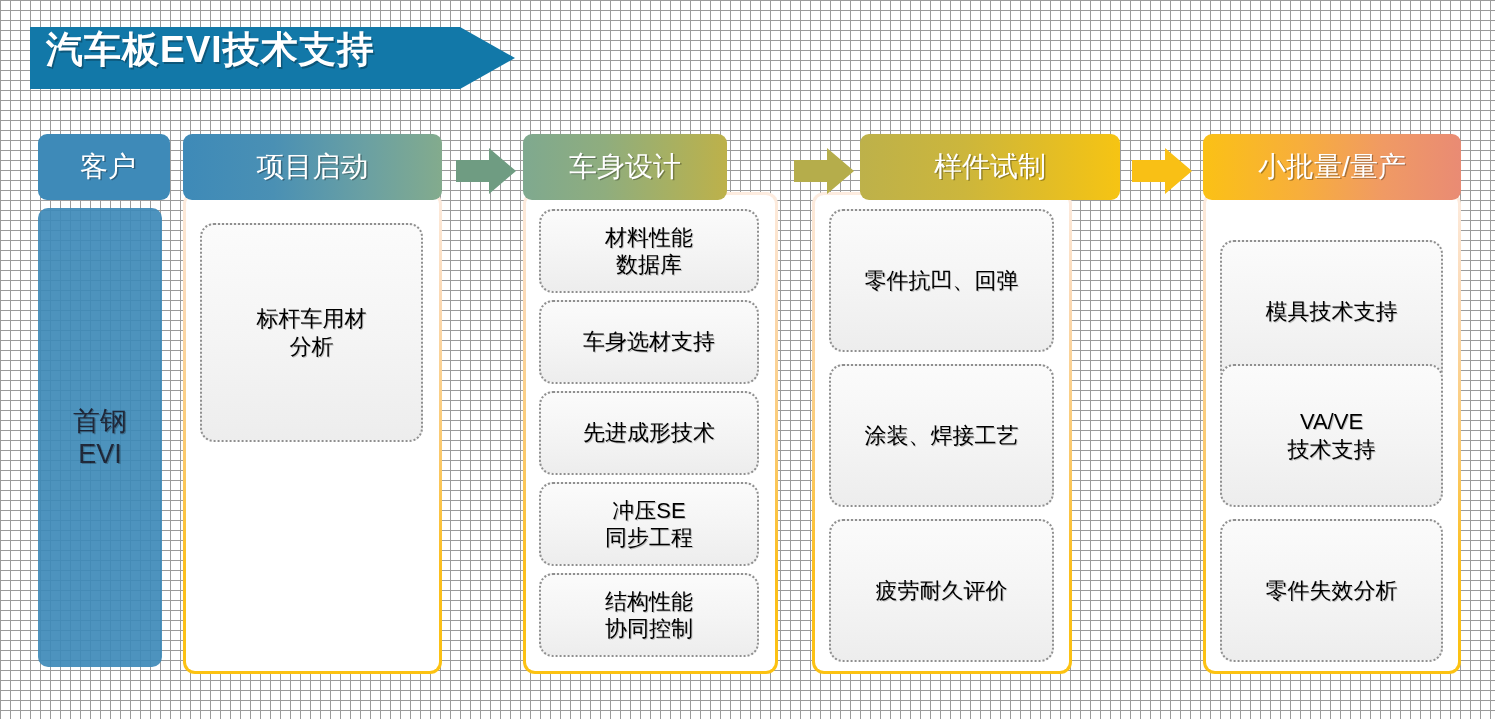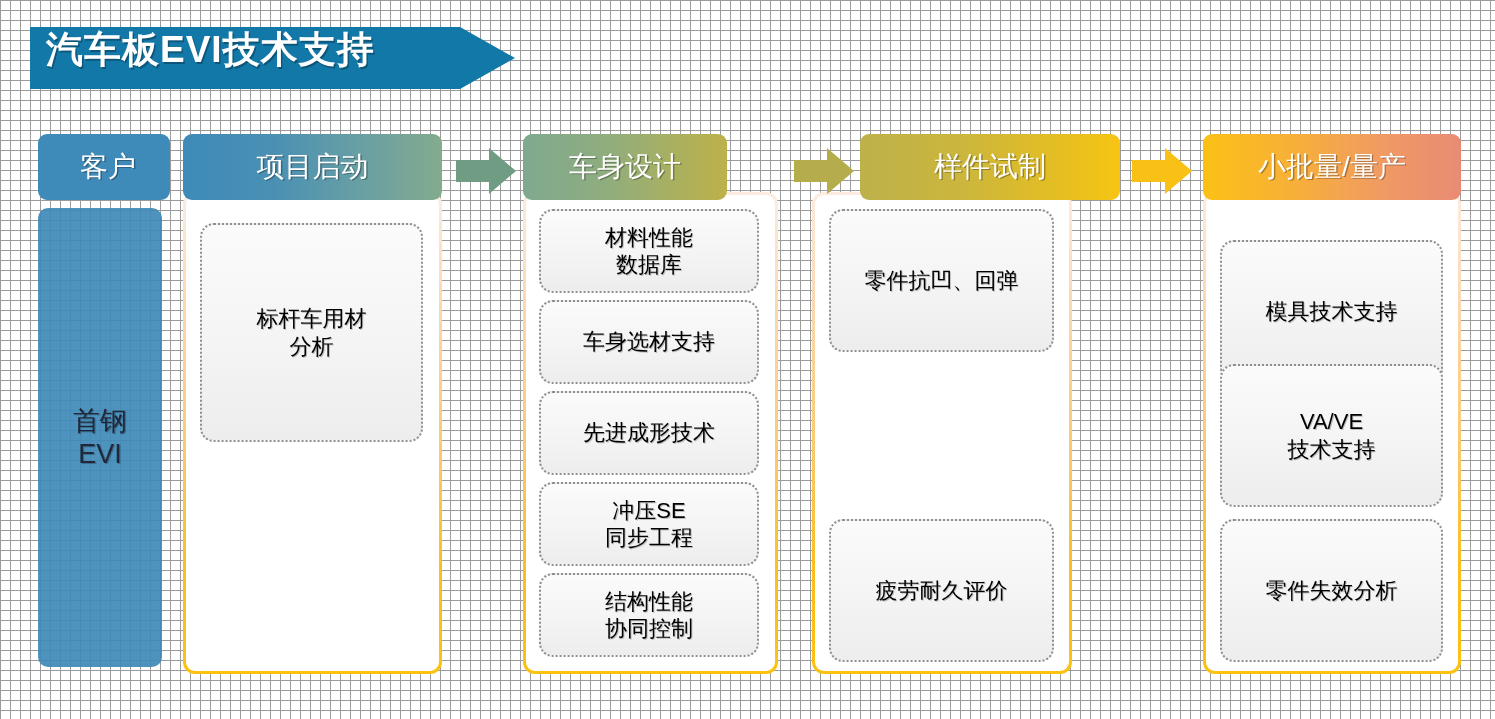--- a/index.html
+++ b/index.html
@@ -200,20 +200,26 @@
 </div>
 
 <div id="hdr-3" class="stage-header">样件试制</div>
 <div id="body-3" class="stage-body bordered">
   <div class="item-card" style="left:14px;top:14px;width:225px;height:143px;">
     <div>
       <div>零件抗凹、回弹</div>
 
     </div>
   </div>
+  <div class="item-card" style="left:14px;top:169px;width:225px;height:143px;">
+    <div>
+      <div>涂装、焊接工艺</div>
+
+    </div>
+  </div>
   <div class="item-card" style="left:14px;top:324px;width:225px;height:143px;">
     <div>
       <div>疲劳耐久评价</div>
 
     </div>
   </div>
 </div>
 
 <div id="arrow-3" class="flow-arrow">
   <div class="a-body"></div>

